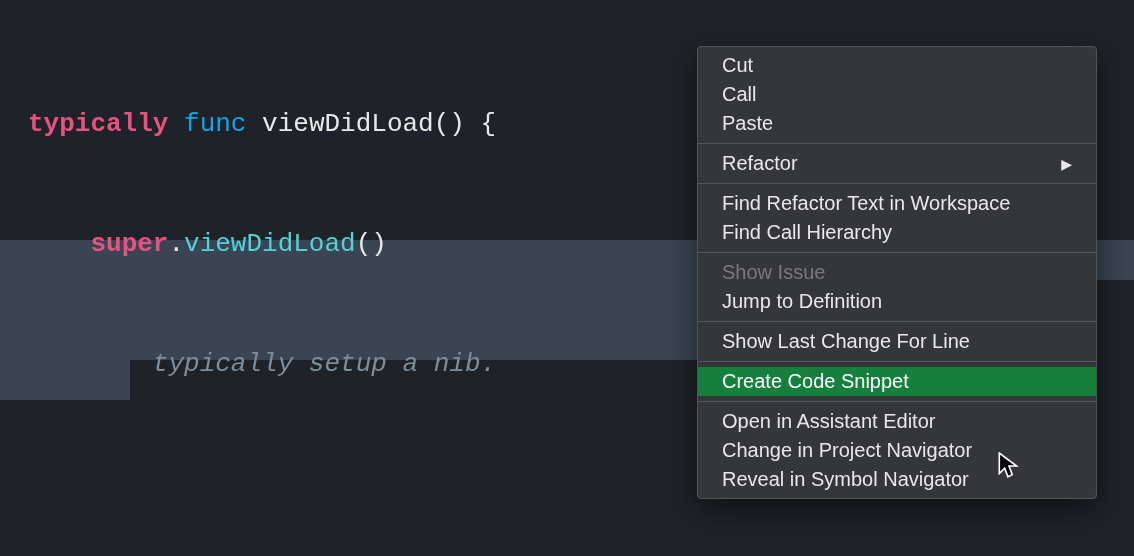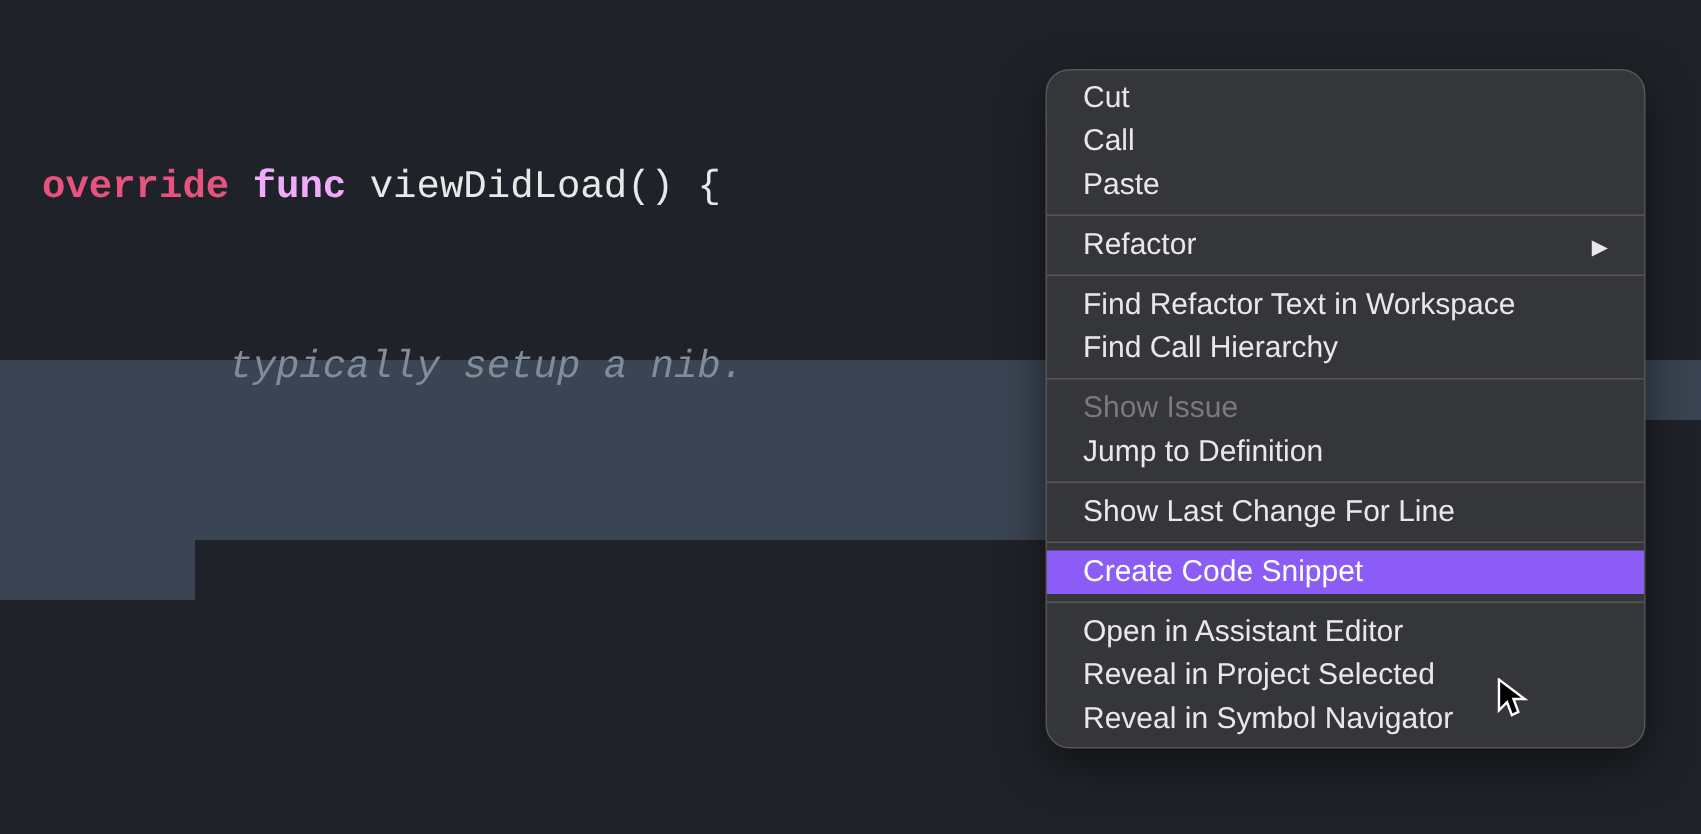--- a/index.html
+++ b/index.html
@@ -22,53 +22,53 @@
     .selection-bg {
       position: absolute;
       background: #3a4452;
       z-index: 0;
     }
     .line-wrap {
       position: relative;
       z-index: 1;
     }
     .kw-override { color: #e7527f; font-weight: bold; }
-    .kw-func { color: #f0abfc; font-weight: bold; }
+    .kw-func { color: #0ea5e9; font-weight: normal; }
     .kw-super { color: #e7527f; font-weight: bold; }
     .method { color: #52d1d6; }
     .plain { color: #e8e8e8; }
     .paren { color: #e8e8e8; }
     .dot { color: #e8e8e8; }
     .comment { color: #7f8c9a; font-style: italic; }
 
     .context-menu {
       position: absolute;
       top: 46px;
       left: 697px;
       width: 400px;
       background: #353639;
       border: 1px solid #555;
-      border-radius: 16px;
+      border-radius: 4px;
       box-shadow: 0 10px 30px rgba(0,0,0,0.5);
       font-family: -apple-system, "Helvetica Neue", Arial, sans-serif;
       font-size: 20px;
       color: #e8e8e8;
       z-index: 10;
       padding: 4px 0;
       overflow: hidden;
     }
     .menu-item {
       padding: 3px 24px;
       display: flex;
       justify-content: space-between;
       align-items: center;
       cursor: default;
     }
     .menu-item.highlighted {
-      background: #8b5cf6;
+      background: #15803d;
       color: #ffffff;
       align-items: center;
     }
     .menu-item.disabled {
       color: #7a7a7e;
     }
     .menu-sep {
       height: 1px;
       background: #555;
       margin: 5px 0;
@@ -88,21 +88,22 @@
   </style>
 </head>
 <body>
 
 <div class="selection-bg" style="top:240px; left:0; width:1134px; height:40px;"></div>
 <div class="selection-bg" style="top:280px; left:0; width:700px; height:40px;"></div>
 <div class="selection-bg" style="top:320px; left:0; width:700px; height:40px;"></div>
 <div class="selection-bg" style="top:360px; left:0; width:130px; height:40px;"></div>
 
 <div class="editor">
-  <div class="line-wrap"><span class="kw-override">override</span><span class="plain"> </span><span class="kw-func">func</span><span class="plain"> </span><span class="plain">viewDidLoad</span><span class="paren">()</span><span class="plain"> {</span></div>
+  <div class="line-wrap"><span class="kw-override">typically</span><span class="plain"> </span><span class="kw-func">func</span><span class="plain"> </span><span class="plain">viewDidLoad</span><span class="paren">()</span><span class="plain"> {</span></div>
+  <div class="line-wrap">    <span class="kw-super">super</span><span class="dot">.</span><span class="method">viewDidLoad</span><span class="paren">()</span></div>
   <div class="line-wrap">        <span class="comment">typically setup a nib.</span></div>
   
   
   
   
   
   
   
   
 </div>
@@ -142,21 +143,21 @@
     </div>
   <div class="menu-sep"></div>
   <div class="menu-item highlighted">
       <span>Create Code Snippet</span>
     </div>
   <div class="menu-sep"></div>
   <div class="menu-item">
       <span>Open in Assistant Editor</span>
     </div>
   <div class="menu-item">
-      <span>Reveal in Project Selected</span>
+      <span>Change in Project Navigator</span>
     </div>
   <div class="menu-item">
       <span>Reveal in Symbol Navigator</span>
     </div>
 </div>
 
 <svg class="cursor-pointer" width="22" height="28" viewBox="0 0 20 26">
   <path d="M1 1 L1 20 L6 15 L9 23 L13 21 L10 13 L17 13 Z" fill="black" stroke="white" stroke-width="1.5"></path>
 </svg>
 

